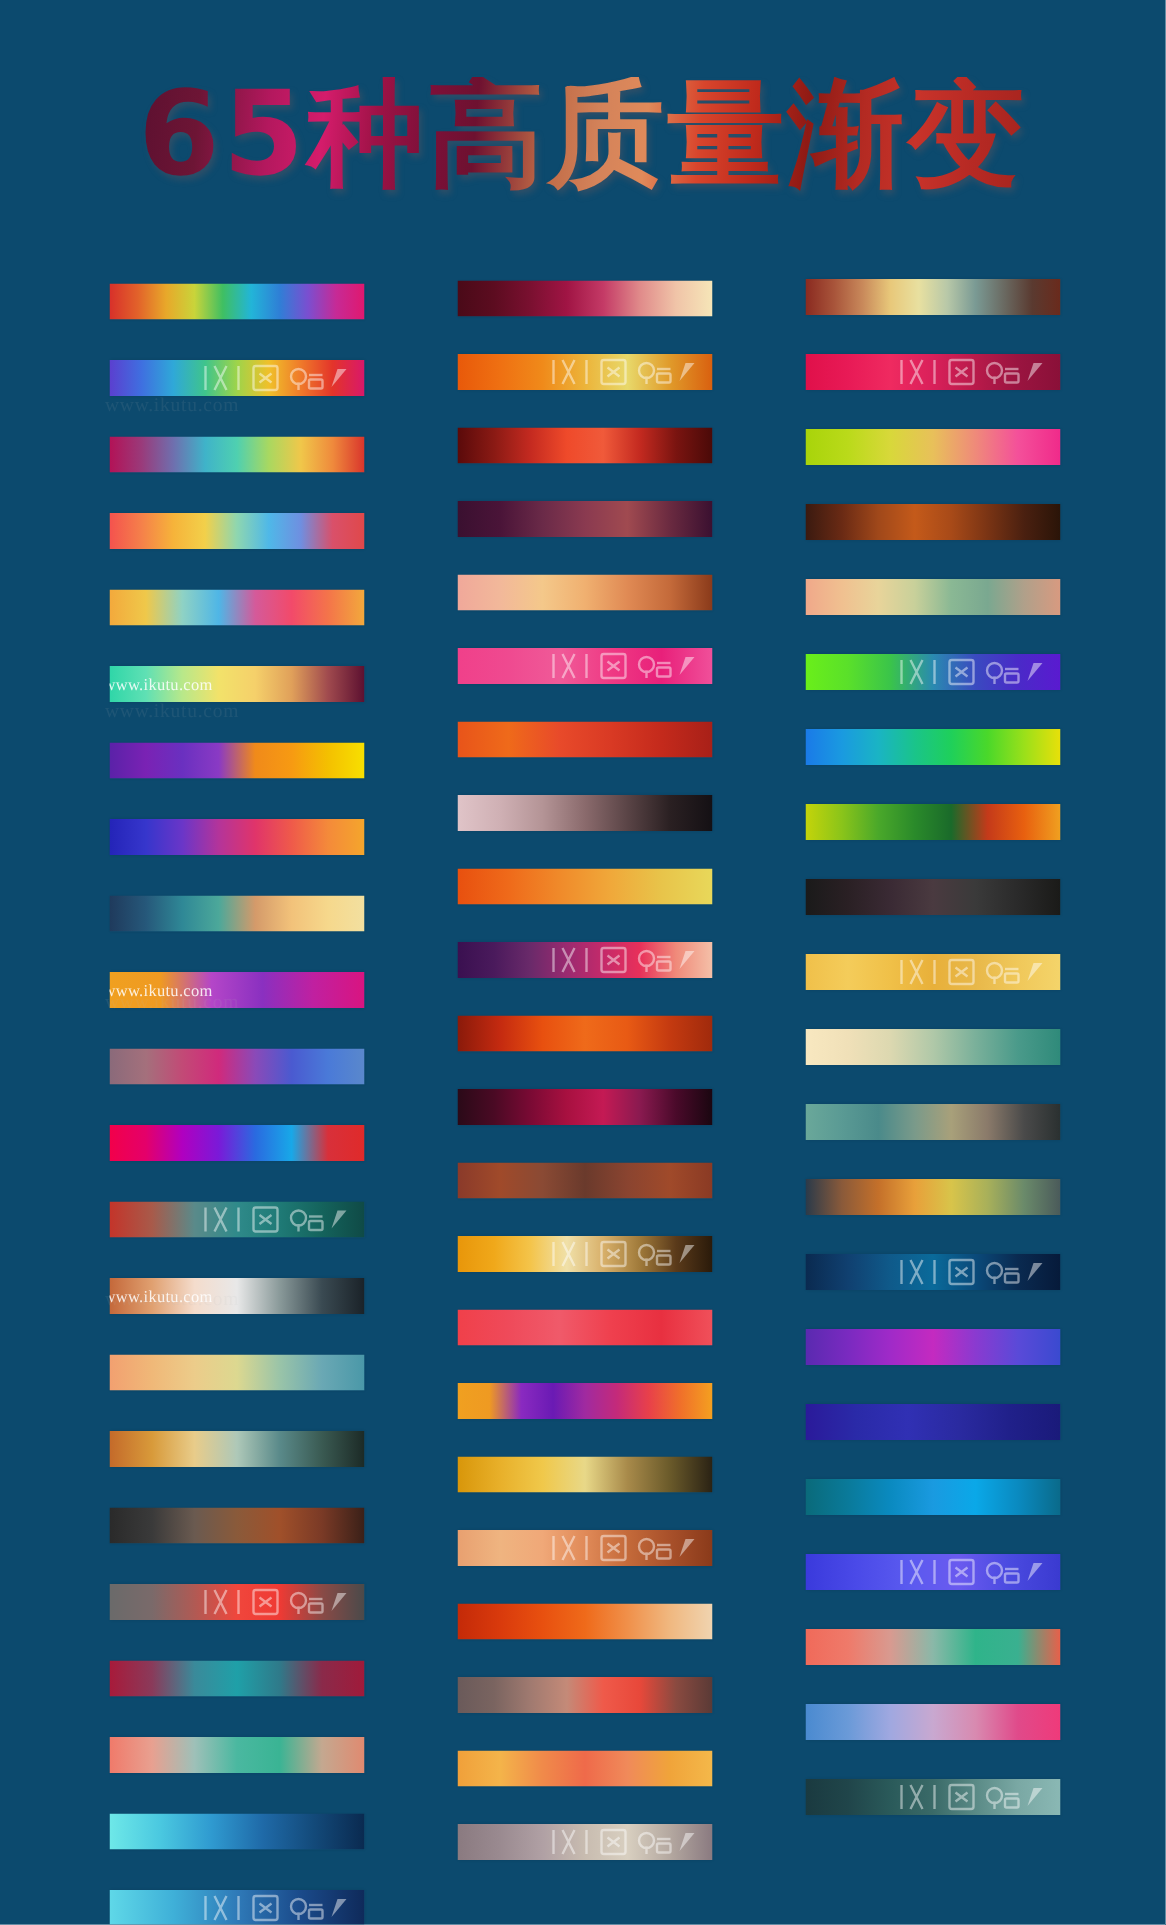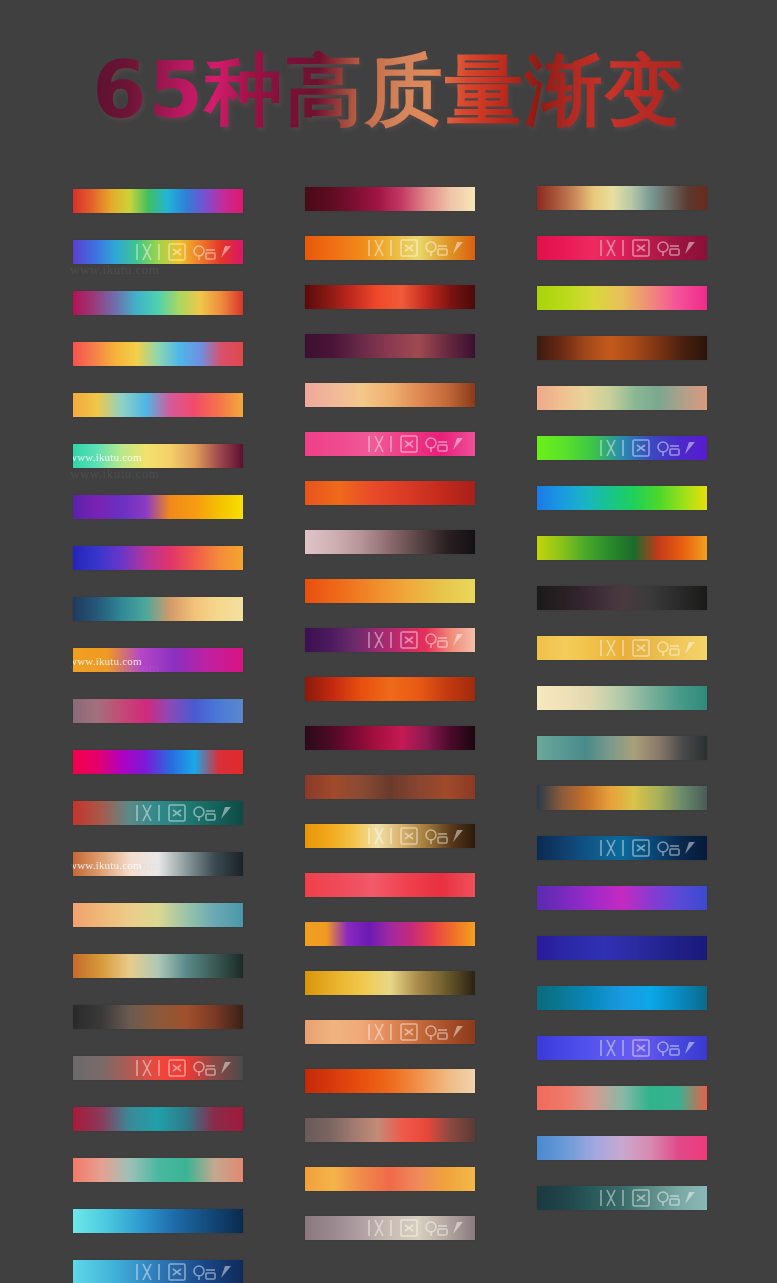--- a/index.html
+++ b/index.html
@@ -12,21 +12,21 @@
     background: #ffffff;
     font-family: "Liberation Sans", sans-serif;
     overflow: hidden;
     position: relative;
   }
 
   #page {
     position: relative;
     width: 777px;
     height: 1283px;
-    background: #404040;
+    background: #0c4a6e;
     overflow: hidden;
   }
 
   
   #title-area {
     position: absolute;
     left: 0;
     top: 34px;
     width: 777px;
     height: 112px;

